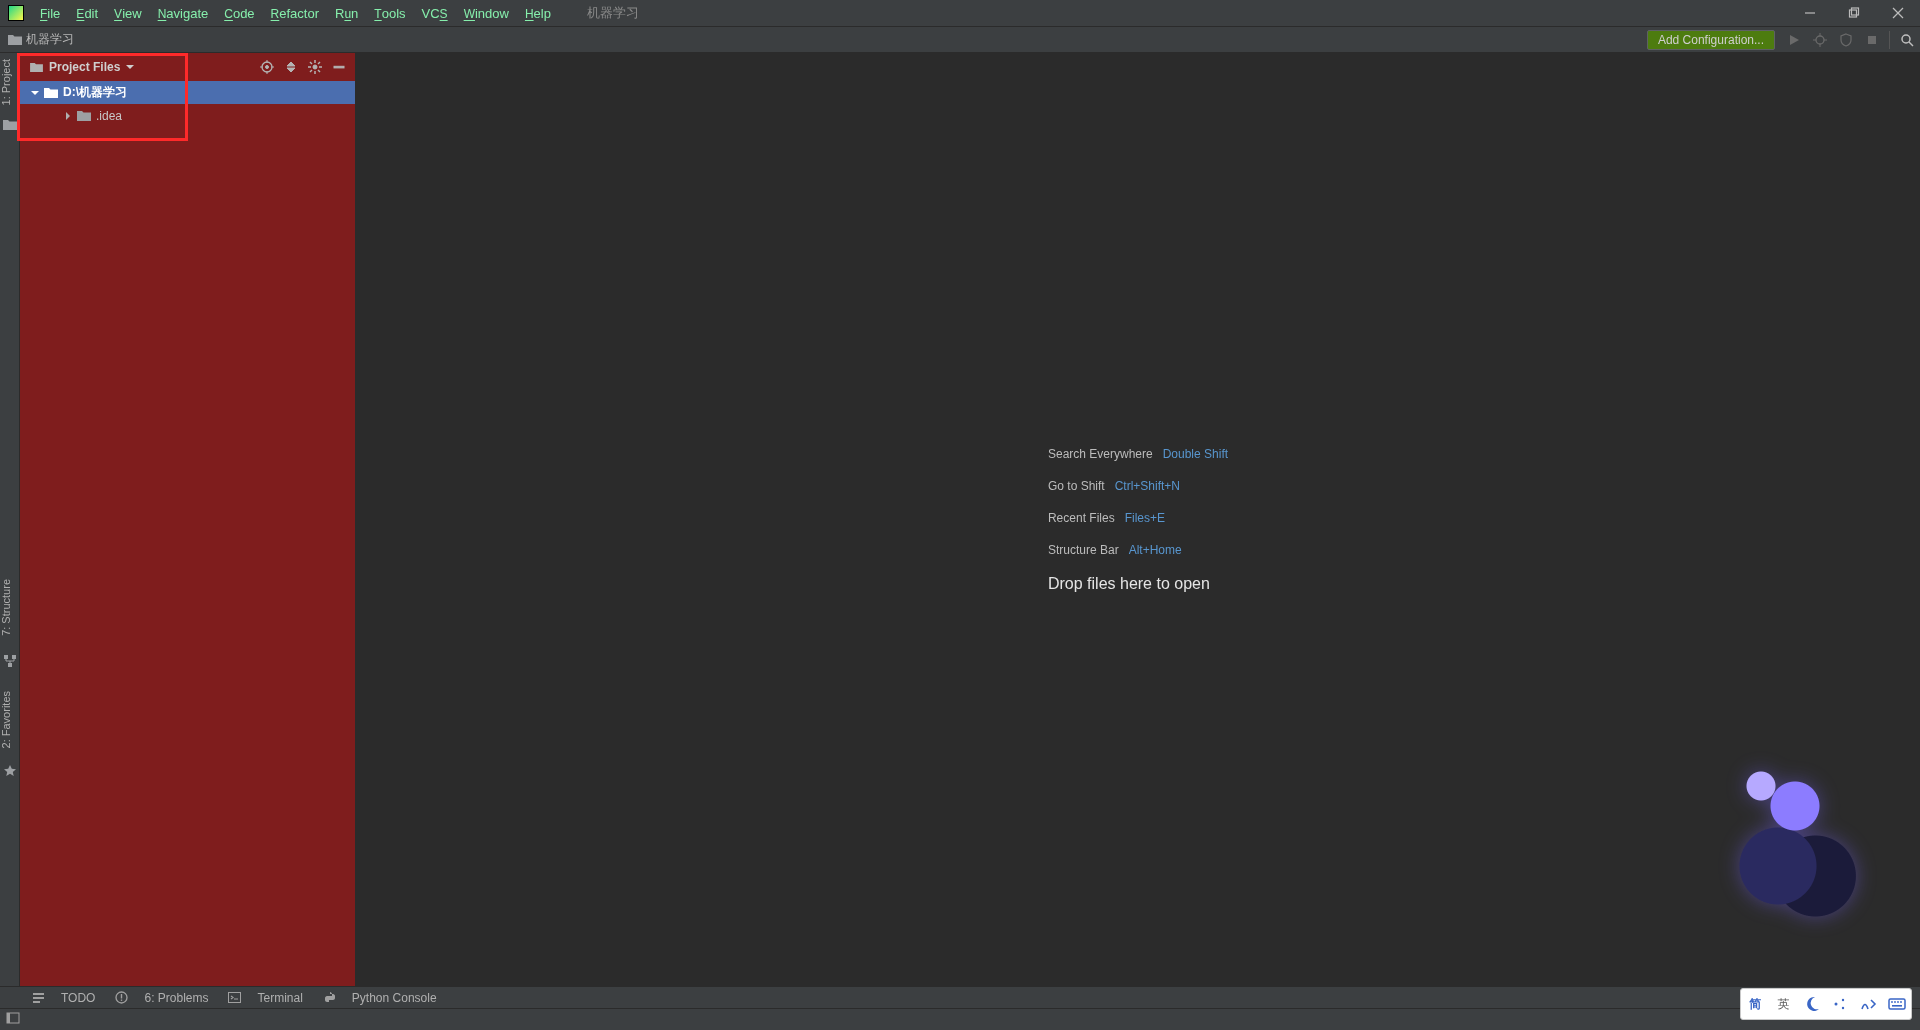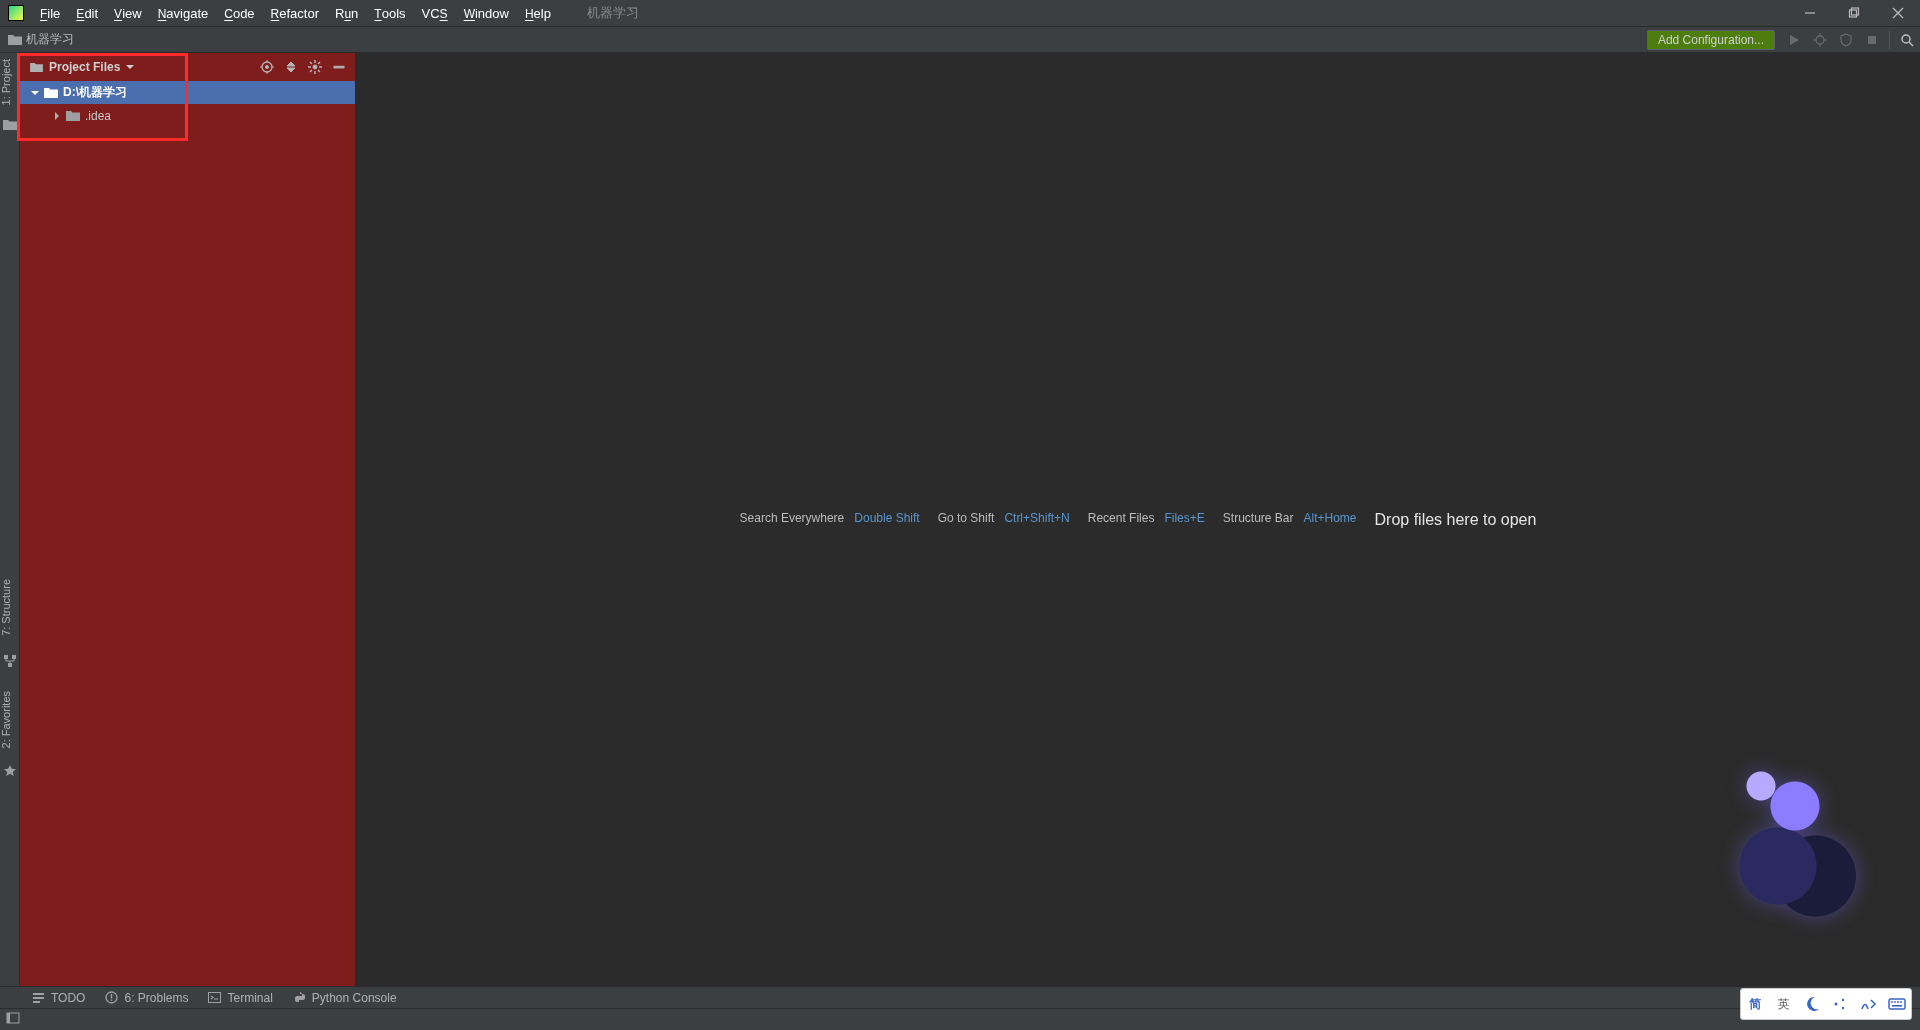--- a/index.html
+++ b/index.html
@@ -1,21 +1,21 @@
 <!DOCTYPE html>
 <html><head>
 <meta charset="utf-8">
 <style>
 * { margin: 0; padding: 0; box-sizing: border-box; font-family: "Segoe UI", Arial, sans-serif; font-size: 12px; }
 html, body { width: 1920px; height: 1030px; overflow: hidden; background: #2b2b2b; color: #bbbbbb; }
 
 
 .menubar { height: 27px; background: #3c3f41; display: flex; align-items: center; padding-left: 4px; border-bottom: 1px solid #2b2b2b; }
 .menubar .app-icon { width: 16px; height: 16px; background: linear-gradient(135deg,#21d789,#fcf84a); border: 1px solid #000; margin: 0 8px 0 4px; }
-.menubar .menu-item { padding: 4px 8px; color: #ffffff; cursor: default; font-size: 13px; }
+.menubar .menu-item { padding: 4px 8px; color: #86efac; cursor: default; font-size: 13px; }
 .menubar .menu-item u { text-decoration: underline; text-underline-offset: 2px; }
 .menubar .project-title { margin-left: 28px; color: #8a8a8a; font-size: 13px; }
 .menubar .spacer { flex: 1; }
 .menubar .win-btn { width: 44px; height: 26px; display: flex; align-items: center; justify-content: center; color: #bbbbbb; }
 .menubar .win-btn svg { width: 12px; height: 12px; }
 
 
 .toolbar { height: 26px; background: #3c3f41; display: flex; align-items: center; border-bottom: 1px solid #2b2b2b; }
 .toolbar .breadcrumb { display: flex; align-items: center; gap: 4px; padding-left: 8px; color: #b7b7b7; }
 .toolbar .breadcrumb svg { width: 14px; height: 12px; fill: #9da0a3; }
@@ -43,35 +43,35 @@
 .pp-header .pp-icon { width: 20px; height: 20px; display: flex; align-items: center; justify-content: center; margin-left: 4px; }
 .pp-header .pp-icon svg { width: 14px; height: 14px; fill: #b4b4b4; stroke: #b4b4b4; }
 
 .pp-tree { flex: 1; overflow: auto; }
 .tree-row { height: 23px; display: flex; align-items: center; padding-left: 10px; color: #d6d6d6; font-size: 12.5px; }
 .tree-row .arrow { width: 10px; height: 10px; display: flex; align-items: center; justify-content: center; margin-right: 4px; }
 .tree-row .arrow svg { width: 8px; height: 8px; fill: #d6d6d6; }
 .tree-row .ficon { width: 14px; height: 12px; margin-right: 5px; }
 .tree-row.sel { background: #4b6eaf; color: #ffffff; font-weight: bold; }
 .tree-row.sel .arrow svg, .tree-row.sel .ficon { fill: #ffffff; }
-.tree-row.child { padding-left: 32px; color: #c8c8c8; font-weight: normal; }
+.tree-row.child { padding-left: 43px; color: #c8c8c8; font-weight: normal; }
 
 .red-box { position: absolute; border: 3px solid #ff2a2a; pointer-events: none; }
 
 
 .editor { flex: 1; background: #2b2b2b; position: relative; display: flex; align-items: center; justify-content: center; }
-.hint-block { display: flex; flex-direction: row; gap: 18px; }
+.hint-block { display: flex; flex-direction: column; gap: 18px; }
 .hint-row { display: flex; gap: 10px; font-size: 16px; }
 .hint-row .label { color: #bcbcbc; }
 .hint-row .shortcut { color: #5896cf; }
 .hint-plain { font-size: 16px; color: #e5e5e5; }
 
 
 .bottombar { height: 22px; background: #3c3f41; display: flex; align-items: center; padding-left: 32px; gap: 20px; border-top: 1px solid #2b2b2b; }
-.bottombar .bitem { display: flex; align-items: center; gap: 6px; color: #b0b0b0; font-size: 12px; }
+.bottombar .bitem { display: flex; align-items: center; gap: 16px; color: #b0b0b0; font-size: 12px; }
 .bottombar .bitem svg { width: 13px; height: 13px; }
 
 
 .statusbar { height: 22px; background: #3c3f41; display: flex; align-items: center; padding-left: 6px; border-top: 1px solid #2b2b2b; }
 .statusbar svg { width: 14px; height: 14px; fill: #a0a0a0; }
 
 
 .ime { position: absolute; right: 8px; bottom: 10px; width: 172px; height: 32px; background: #ffffff; border: 1px solid #c9c9c9; border-radius: 3px; display: flex; align-items: center; justify-content: space-around; color: #3a66c6; font-size: 14px; z-index: 100; }
 .ime .ime-btn { display: flex; align-items: center; justify-content: center; width: 24px; height: 24px; }
 .ime svg { width: 18px; height: 18px; }

